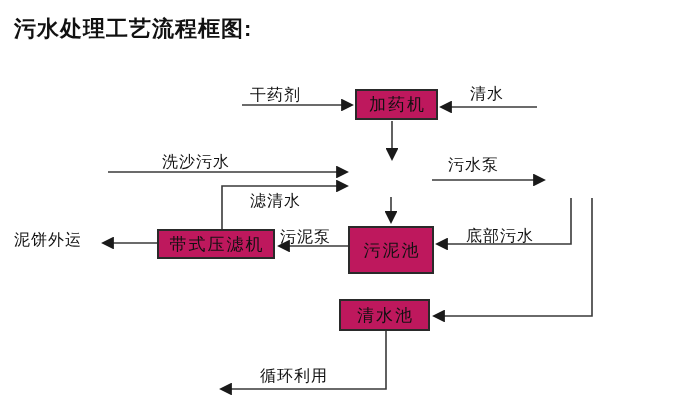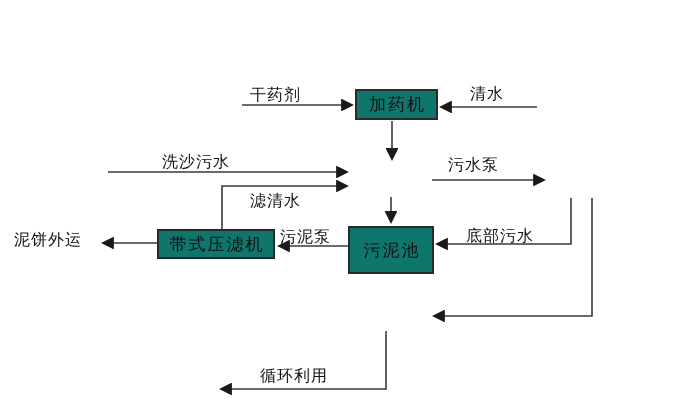--- a/index.html
+++ b/index.html
@@ -10,35 +10,36 @@
     background:var(--bg,#fff); overflow:hidden;
   }
   .title {
     position:absolute; left:14px; top:14px;
     font-size:22px; font-weight:bold; letter-spacing:1px; color:var(--text,#111);
   }
   .edges { position:absolute; left:0; top:0; width:700px; height:420px; }
   .edge { fill:none; stroke:var(--line,#3a3a3a); stroke-width:1.6px; }
   .arrowhead { fill:var(--line-dark,#1a1a1a); }
   .node {
-    position:absolute; border:2px solid var(--border,#2a2a2a); background:#0f766e;
+    position:absolute; border:2px solid var(--border,#2a2a2a); background:#be185d;
     display:flex; align-items:center; justify-content:center;
     font-size:17px; letter-spacing:2px; color:var(--text,#111);
     text-indent:2px; 
   }
   .flabel {
     position:absolute; font-size:16px; letter-spacing:1px; color:var(--text,#111);
     white-space:nowrap;
   }
 </style>
 </head>
 <body>
 
 <div class="canvas">
 
+  <div class="title">污水处理工艺流程框图:</div>
 
   <svg class="edges" width="700" height="420" viewBox="0 0 700 420" xmlns="http://www.w3.org/2000/svg">
     <defs>
       <marker id="arw" viewBox="0 0 10 10" refX="8.5" refY="5" markerWidth="9" markerHeight="8" orient="auto-start-reverse">
         <path d="M0,0 L10,5 L0,10 z" class="arrowhead"></path>
       </marker>
     </defs>
     <path class="edge" d="M242,105 H352" marker-end="url(#arw)"></path>
     <path class="edge" d="M537,107 H441" marker-end="url(#arw)"></path>
     <path class="edge" d="M392,121 V159" marker-end="url(#arw)"></path>
@@ -49,20 +50,21 @@
     <path class="edge" d="M571,198 V244 H437" marker-end="url(#arw)"></path>
     <path class="edge" d="M592,198 V316 H434" marker-end="url(#arw)"></path>
     <path class="edge" d="M348,246 H279" marker-end="url(#arw)"></path>
     <path class="edge" d="M157,243 H103" marker-end="url(#arw)"></path>
     <path class="edge" d="M386,331 V389 H221" marker-end="url(#arw)"></path>
   </svg>
 
   <div class="node" style="left:355px;top:89px;width:83px;height:31px">加药机</div>
   <div class="node" style="left:348px;top:226px;width:86px;height:48px">污泥池</div>
   <div class="node" style="left:157px;top:229px;width:118px;height:30px">带式压滤机</div>
+  <div class="node" style="left:339px;top:299px;width:91px;height:32px">清水池</div>
 
   <div class="flabel" style="left:250px;top:85px;width:70px">干药剂</div>
   <div class="flabel" style="left:470px;top:84px;width:55px">清水</div>
   <div class="flabel" style="left:162px;top:152px;width:124px">洗沙污水</div>
   <div class="flabel" style="left:448px;top:155px;width:68px">污水泵</div>
   <div class="flabel" style="left:250px;top:191px;width:68px">滤清水</div>
   <div class="flabel" style="left:466px;top:226px;width:88px">底部污水</div>
   <div class="flabel" style="left:280px;top:227px;width:62px">污泥泵</div>
   <div class="flabel" style="left:14px;top:230px;width:88px">泥饼外运</div>
   <div class="flabel" style="left:260px;top:366px;width:88px">循环利用</div>

